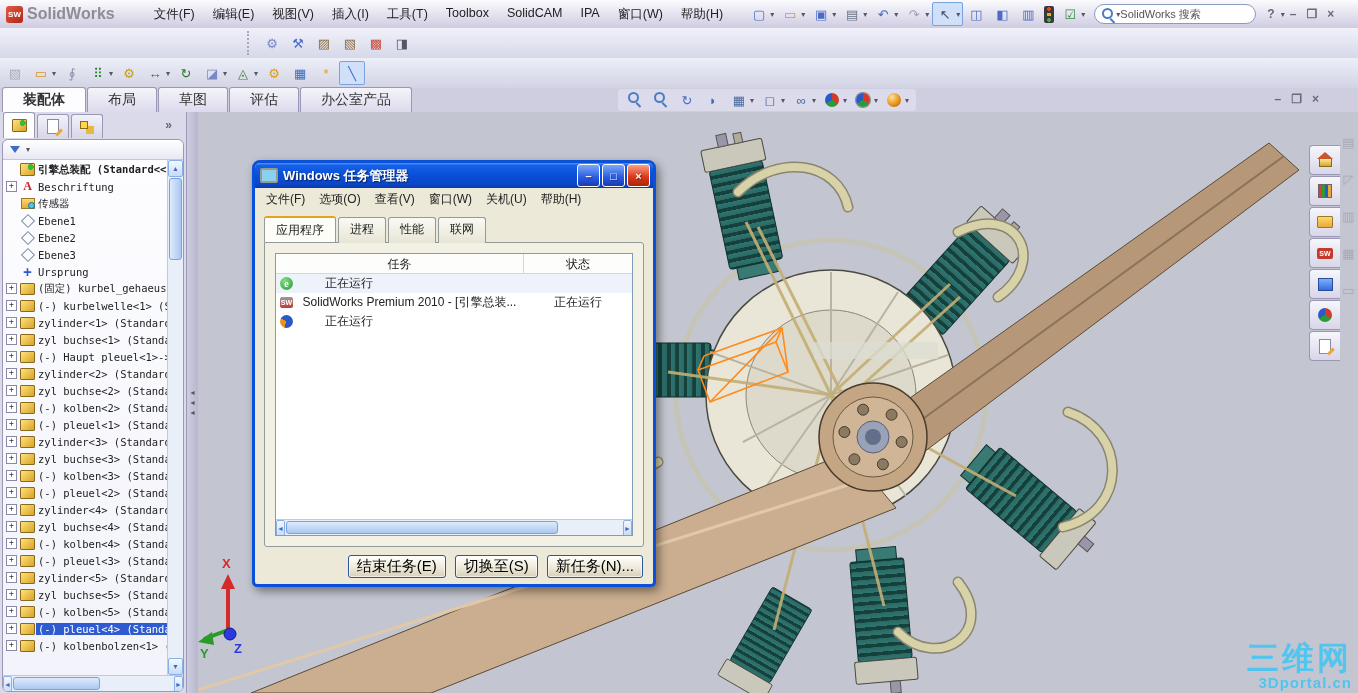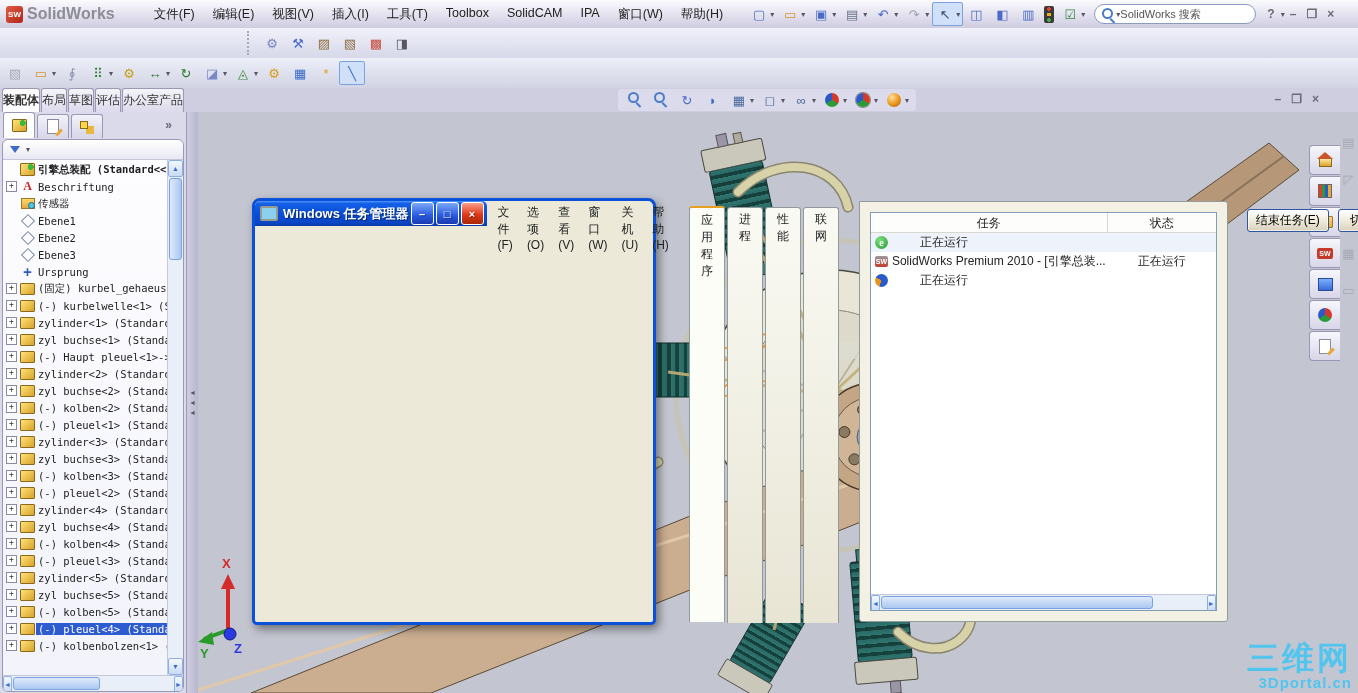--- a/index.html
+++ b/index.html
@@ -81,21 +81,21 @@
   
   #row2{position:absolute;top:28px;left:0;right:0;height:30px;
     background:linear-gradient(#f0f1fa,#d7d8e8);border-bottom:1px solid #b8b6cc;display:flex;align-items:center;}
   #row2 .island{margin-left:247px;display:flex;align-items:center;border-left:2px dotted #a8a8bc;padding-left:10px;}
   #row3{position:absolute;top:58px;left:0;right:0;height:30px;
     background:linear-gradient(#eceef8,#d2d4e4);border-bottom:1px solid #a8a6bc;display:flex;align-items:center;padding-left:2px;}
   .tbar{display:flex;align-items:center;}
   
   #tabrow{position:absolute;top:88px;left:0;right:0;height:24px;background:#cfcde0;}
   .rtabs{display:flex;align-items:flex-end;height:24px;padding-left:2px;}
-  .rtab{padding:3px 0 3px;font-size:12px;border:1px solid #9a98b4;border-bottom:none;margin-right:1px;
+  .rtab{padding:3px 20px 3px;font-size:14px;border:1px solid #9a98b4;border-bottom:none;margin-right:1px;
     border-radius:3px 3px 0 0;background:linear-gradient(#f4f4fa,#dcdaec);color:#333;font-family:Liberation Serif, serif;}
   .rtab.active{background:#fdfdff;font-weight:bold;}
   #headsup{position:absolute;left:618px;top:1px;height:22px;display:flex;align-items:center;
     background:rgba(235,238,248,0.45);border-radius:3px;padding:0 4px;}
   #docctl{position:absolute;right:34px;top:4px;display:flex;}
   
   #main{position:absolute;top:112px;left:0;right:0;bottom:0;}
   
   #leftpanel{position:absolute;left:0;top:0;width:186px;bottom:0;background:#dbdaea;}
   #paneltabs{height:26px;display:flex;align-items:flex-end;padding-left:3px;}
@@ -136,21 +136,21 @@
   #watermark .wm2{font-size:15px;font-weight:bold;letter-spacing:1px;}
   
   #taskpane{position:absolute;right:18px;top:33px;width:31px;}
   .tp{width:30px;height:28px;border:1px solid #9a98b4;border-right:none;border-radius:4px 0 0 4px;
     background:linear-gradient(#f6f6fc,#d8d6e8);display:flex;align-items:center;justify-content:center;margin-bottom:1px;}
   #ghosts{position:absolute;right:0;top:20px;width:19px;display:flex;flex-direction:column;gap:17px;align-items:center;
     opacity:.38;color:#778;}
   
   #xp{position:absolute;left:252px;top:160px;width:398px;height:421px;z-index:20;
     border:3px solid #0a50d8;border-radius:8px 8px 5px 5px;background:#ece9d8;
-    box-shadow:3px 4px 10px rgba(0,0,0,.45);display:flex;flex-direction:row;margin-top:38px;}
+    box-shadow:3px 4px 10px rgba(0,0,0,.45);display:flex;flex-direction:column;}
   #xp-title{height:25px;flex:none;border-radius:5px 5px 0 0;display:flex;align-items:center;padding:0 3px 0 5px;
     background:linear-gradient(#4a96f8,#1660e8 10%,#0a50d8 45%,#0a46c8 85%,#0a3aa8);
     color:#fff;font-weight:bold;font-size:13px;text-shadow:1px 1px 1px rgba(0,0,0,.5);}
   .mon{width:14px;height:11px;background:#8ad0f0;border:2px solid #9a9a8a;border-radius:2px;margin-right:5px;flex:none;}
   #xp-title .sp{flex:1;}
   .tbtn{width:21px;height:21px;border-radius:3px;border:1px solid #fff;margin-left:2px;flex:none;
     background:linear-gradient(#7aa8f8,#2a5ae0 60%,#1a3ab0);color:#fff;font-weight:bold;font-size:11px;
     display:flex;align-items:center;justify-content:center;}
   .tbtn.close{background:linear-gradient(#f8a08a,#e03818 55%,#a82808);}
   #xp-menu{display:flex;padding:2px 4px;font-size:12px;}
@@ -165,21 +165,21 @@
   #lb-head{display:flex;height:19px;flex:none;background:#fdfdfb;border-bottom:1px solid #d8d8d0;font-size:12px;}
   .col-task{flex:1;padding:2px 4px;border-right:1px solid #d8d8d0;}
   .col-status{width:100px;flex:none;padding:2px 4px;}
   .xrow{display:flex;align-items:center;height:19px;flex:none;font-size:12px;}
   .xrow.hl{background:#eef2fa;}
   .xrow .gi{width:17px;height:16px;flex:none;margin-left:2px;}
   .xtask{flex:1;overflow:hidden;white-space:nowrap;padding:0 2px;}
   .xstatus{width:100px;flex:none;padding:0 4px;}
   #lb-fill{flex:1;}
   #btnrow{display:flex;justify-content:flex-end;gap:9px;padding:8px 10px 6px;flex:none;}
-  .xbtn{min-width:76px;height:23px;border:1px solid #2f54a0;border-radius:3px;font-size:12px;
+  .xbtn{min-width:76px;height:23px;border:1px solid #2f54a0;border-radius:3px;font-size:15px;
     background:linear-gradient(#fff,#f0ecdc 50%,#d8d0bc);display:flex;align-items:center;justify-content:center;
     box-shadow:inset 0 0 0 1px rgba(255,255,255,.6);padding:7px 8px;}
   #xp-status{height:21px;flex:none;display:flex;background:#ece9d8;border-top:1px solid #fff;padding:1px 2px;font-size:12px;}
   .scell{border:1px solid;border-color:#9a9a8a #fff #fff #9a9a8a;padding:1px 6px;margin-right:2px;white-space:nowrap;}
   .scell:nth-child(1){width:84px;}
   .scell:nth-child(2){width:112px;}
   .scell:nth-child(3){flex:1;}
 </style>
 </head>
 <body>

